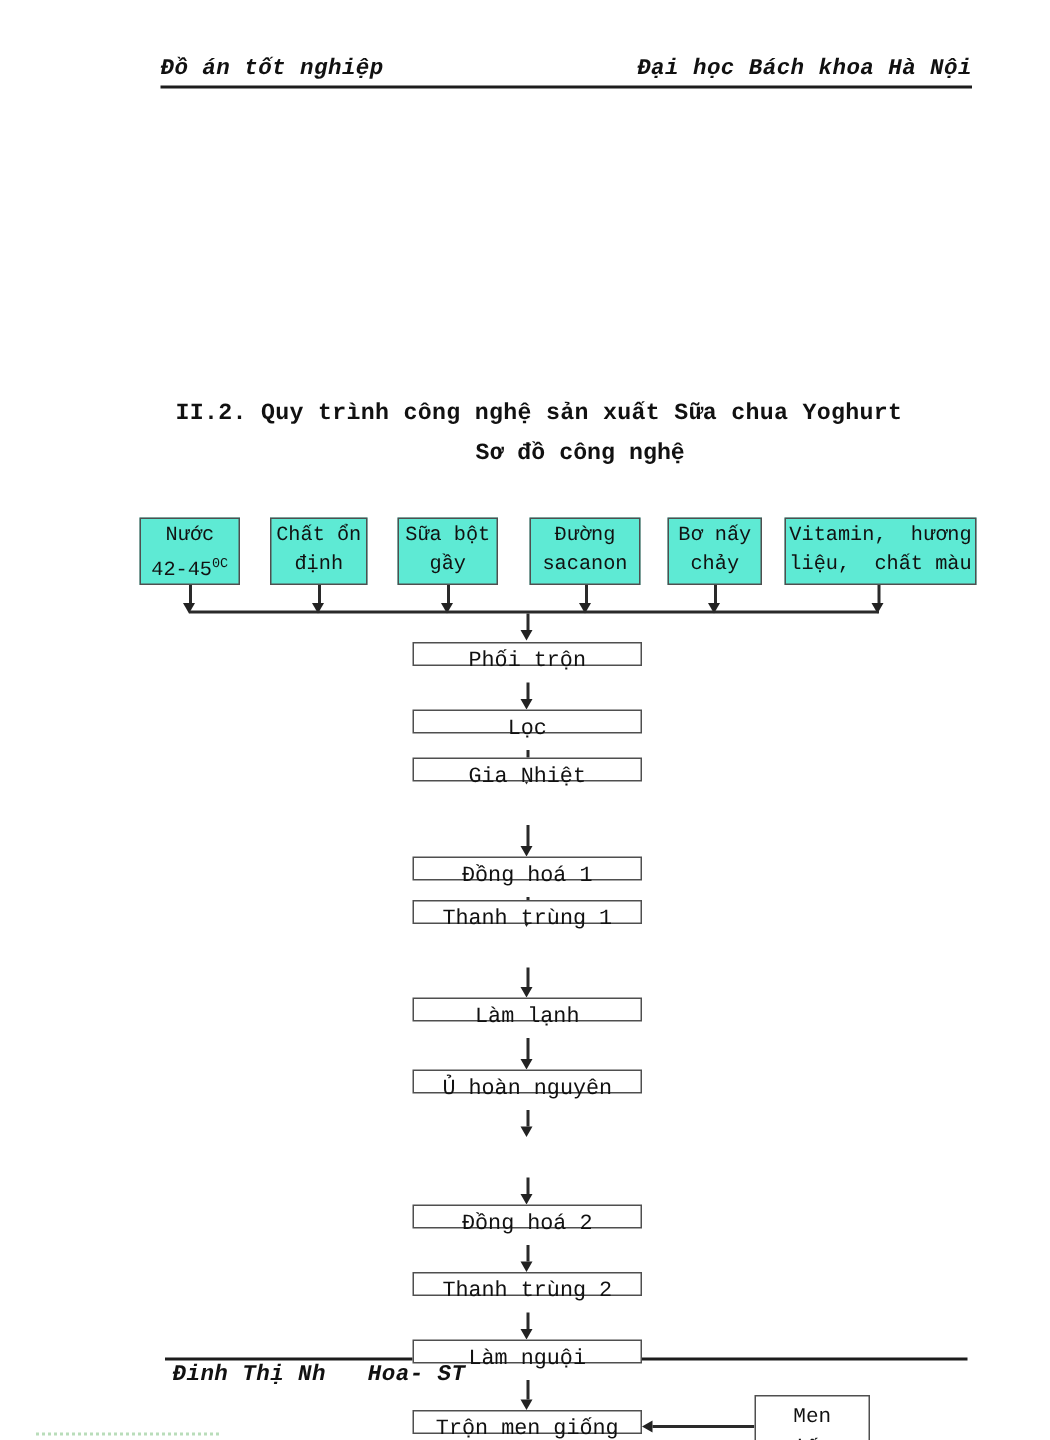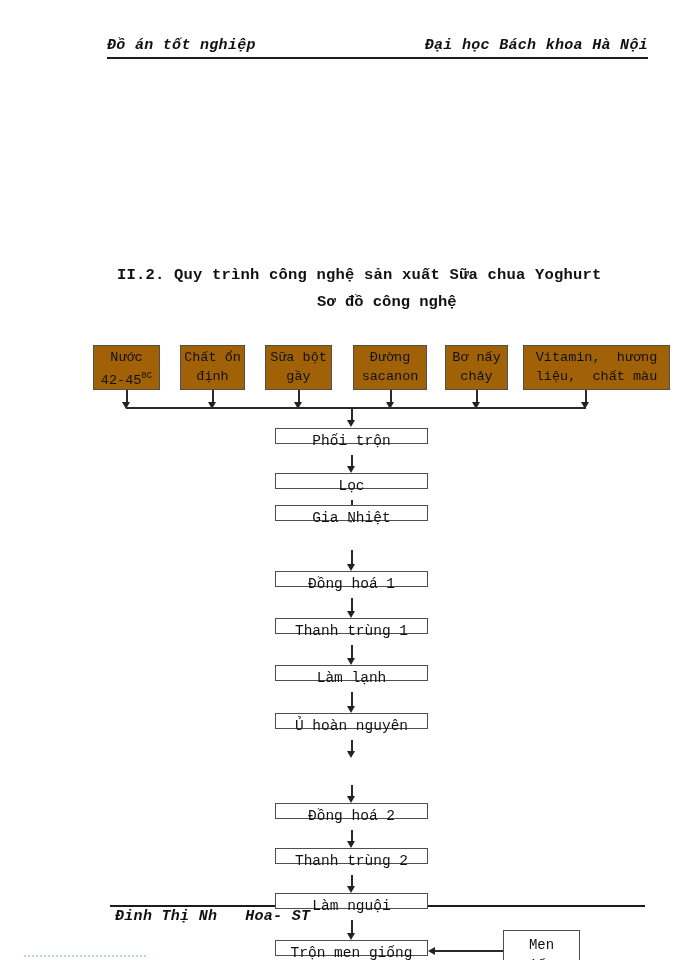--- a/index.html
+++ b/index.html
@@ -28,21 +28,21 @@
   .vline { position:absolute; width:1.5px; background:#2a2a2a; }
   .hline { position:absolute; height:2px; background:#2a2a2a; }
   .ah-down { position:absolute; width:0; height:0;
     border-left:4px solid transparent; border-right:4px solid transparent;
     border-top:7px solid #222; }
   .ah-left { position:absolute; width:0; height:0;
     border-top:4px solid transparent; border-bottom:4px solid transparent;
     border-right:7px solid #222; }
   .ibox {
     position:absolute; top:345px; height:45px; box-sizing:border-box;
-    border:1px solid #4f4f4f; background:#a16207; z-index:2;
+    border:1px solid #4f4f4f; background:#5eead4; z-index:2;
     text-align:center; padding-top:2px;
   }
   .iline { font-size:13.5px; line-height:19px; white-space:pre; }
   .iline sup { font-size:9px; }
   .sbox {
     position:absolute; left:275px; width:153px; height:16px; box-sizing:border-box;
     border:1px solid #4f4f4f; background:#fff; z-index:2;
     text-align:center; font-size:14.5px; line-height:25px; white-space:pre;
   }
   .men-box {
@@ -87,21 +87,21 @@
     <div class="iline"><span>sacanon</span></div>
   </div>
   <div class="ibox" style="left:265px;width:67px">
     <div class="iline"><span>Sữa bột</span></div>
     <div class="iline"><span>gầy</span></div>
   </div>
   <div class="ibox" style="left:445px;width:63px">
     <div class="iline"><span>Bơ nấy</span></div>
     <div class="iline"><span>chảy</span></div>
   </div>
-  <div class="ibox" style="left:523px;width:147px">
+  <div class="ibox" style="left:523px;width:128px">
     <div class="iline"><span>Vitamin,  hương</span></div>
     <div class="iline"><span>liệu,  chất màu</span></div>
   </div>
 
   <div class="vline" style="left:126px;top:390px;height:13px"></div>
   <div class="ah-down" style="left:122px;top:402px"></div>
   <div class="vline" style="left:212px;top:390px;height:13px"></div>
   <div class="ah-down" style="left:208px;top:402px"></div>
   <div class="vline" style="left:298px;top:390px;height:13px"></div>
   <div class="ah-down" style="left:294px;top:402px"></div>
@@ -113,21 +113,21 @@
   <div class="ah-down" style="left:581px;top:402px"></div>
 
   <div class="hline" style="left:126px;top:407px;width:460px"></div>
   <div class="vline" style="left:351px;top:409px;height:12px"></div>
   <div class="ah-down" style="left:347px;top:420px"></div>
 
   <div class="sbox" style="top:428px">Phối trộn</div>
   <div class="sbox" style="top:473px">Lọc</div>
   <div class="sbox" style="top:505px">Gia Nhiệt</div>
   <div class="sbox" style="top:571px">Đồng hoá 1</div>
-  <div class="sbox" style="top:618px">Thanh trùng 1</div>
+  <div class="sbox" style="top:600px">Thanh trùng 1</div>
   <div class="sbox" style="top:665px">Làm lạnh</div>
   <div class="sbox" style="top:713px">Ủ hoàn nguyên</div>
   <div class="sbox" style="top:803px">Đồng hoá 2</div>
   <div class="sbox" style="top:848px">Thanh trùng 2</div>
   <div class="sbox" style="top:893px">Làm nguội</div>
   <div class="sbox" style="top:940px">Trộn men giống</div>
 
   <div class="vline" style="left:351px;top:455px;height:11px"></div>
   <div class="ah-down" style="left:347px;top:466px"></div>
   <div class="vline" style="left:351px;top:500px;height:16px"></div>

